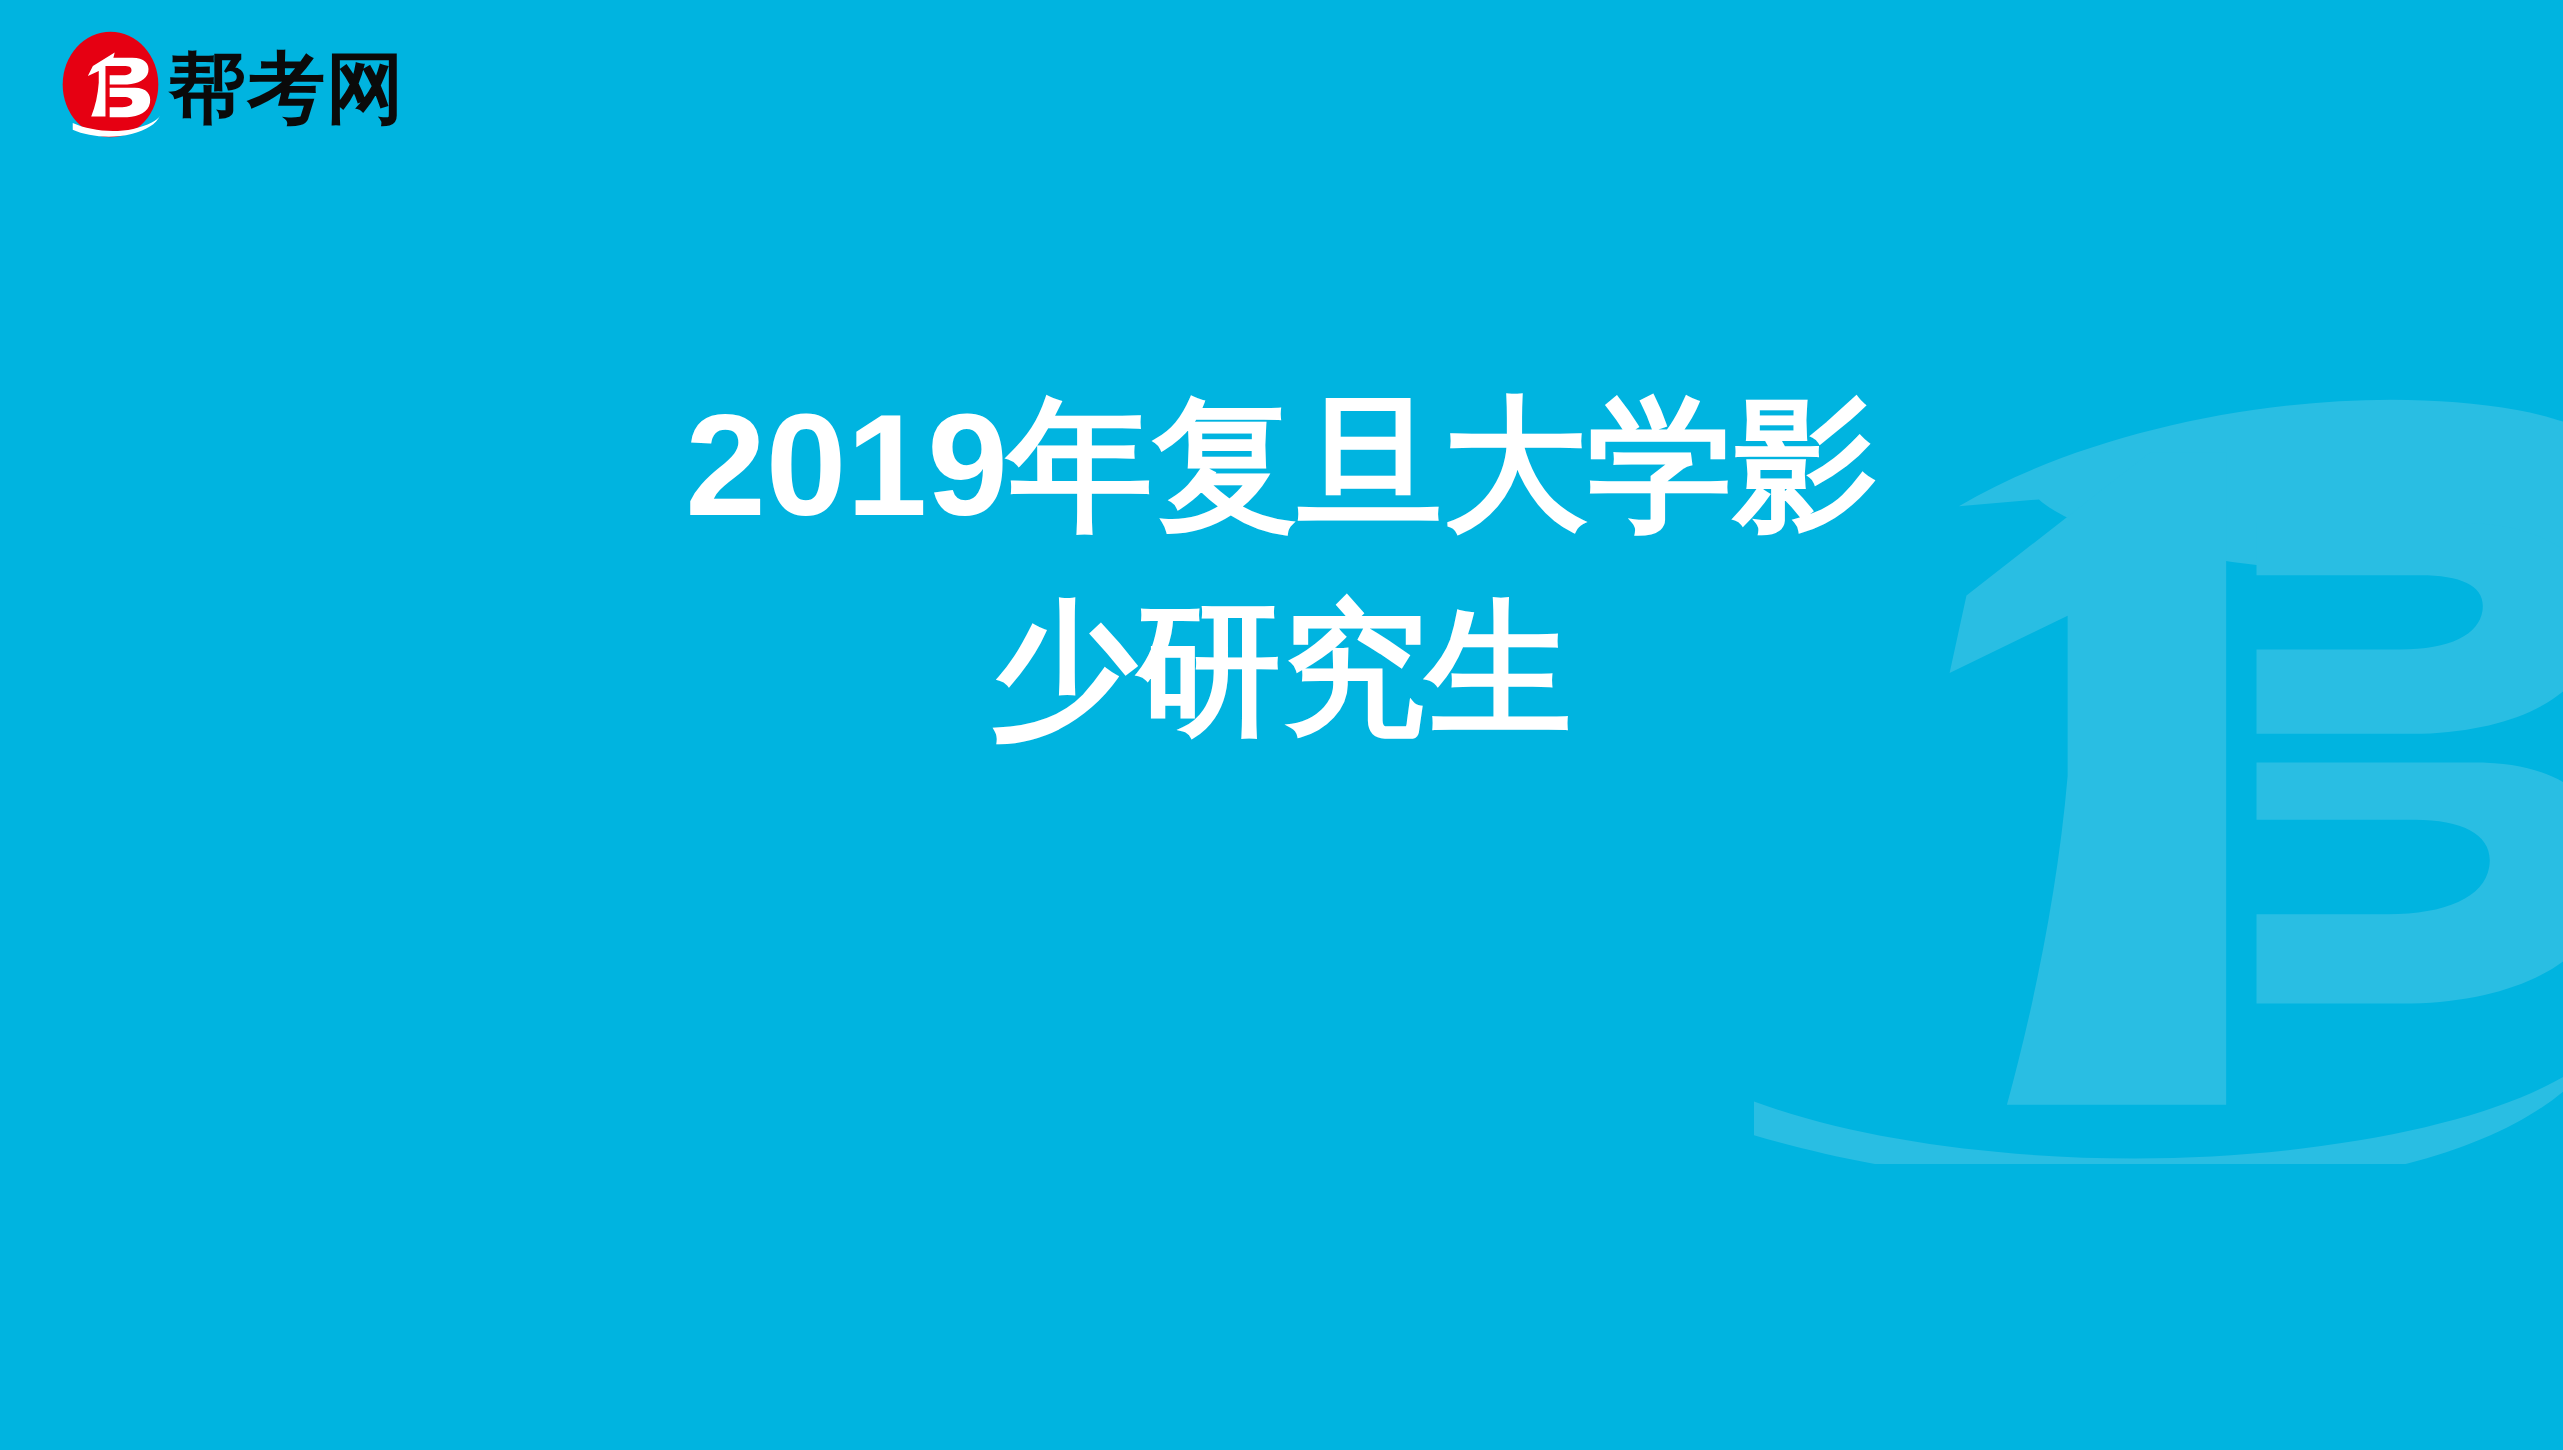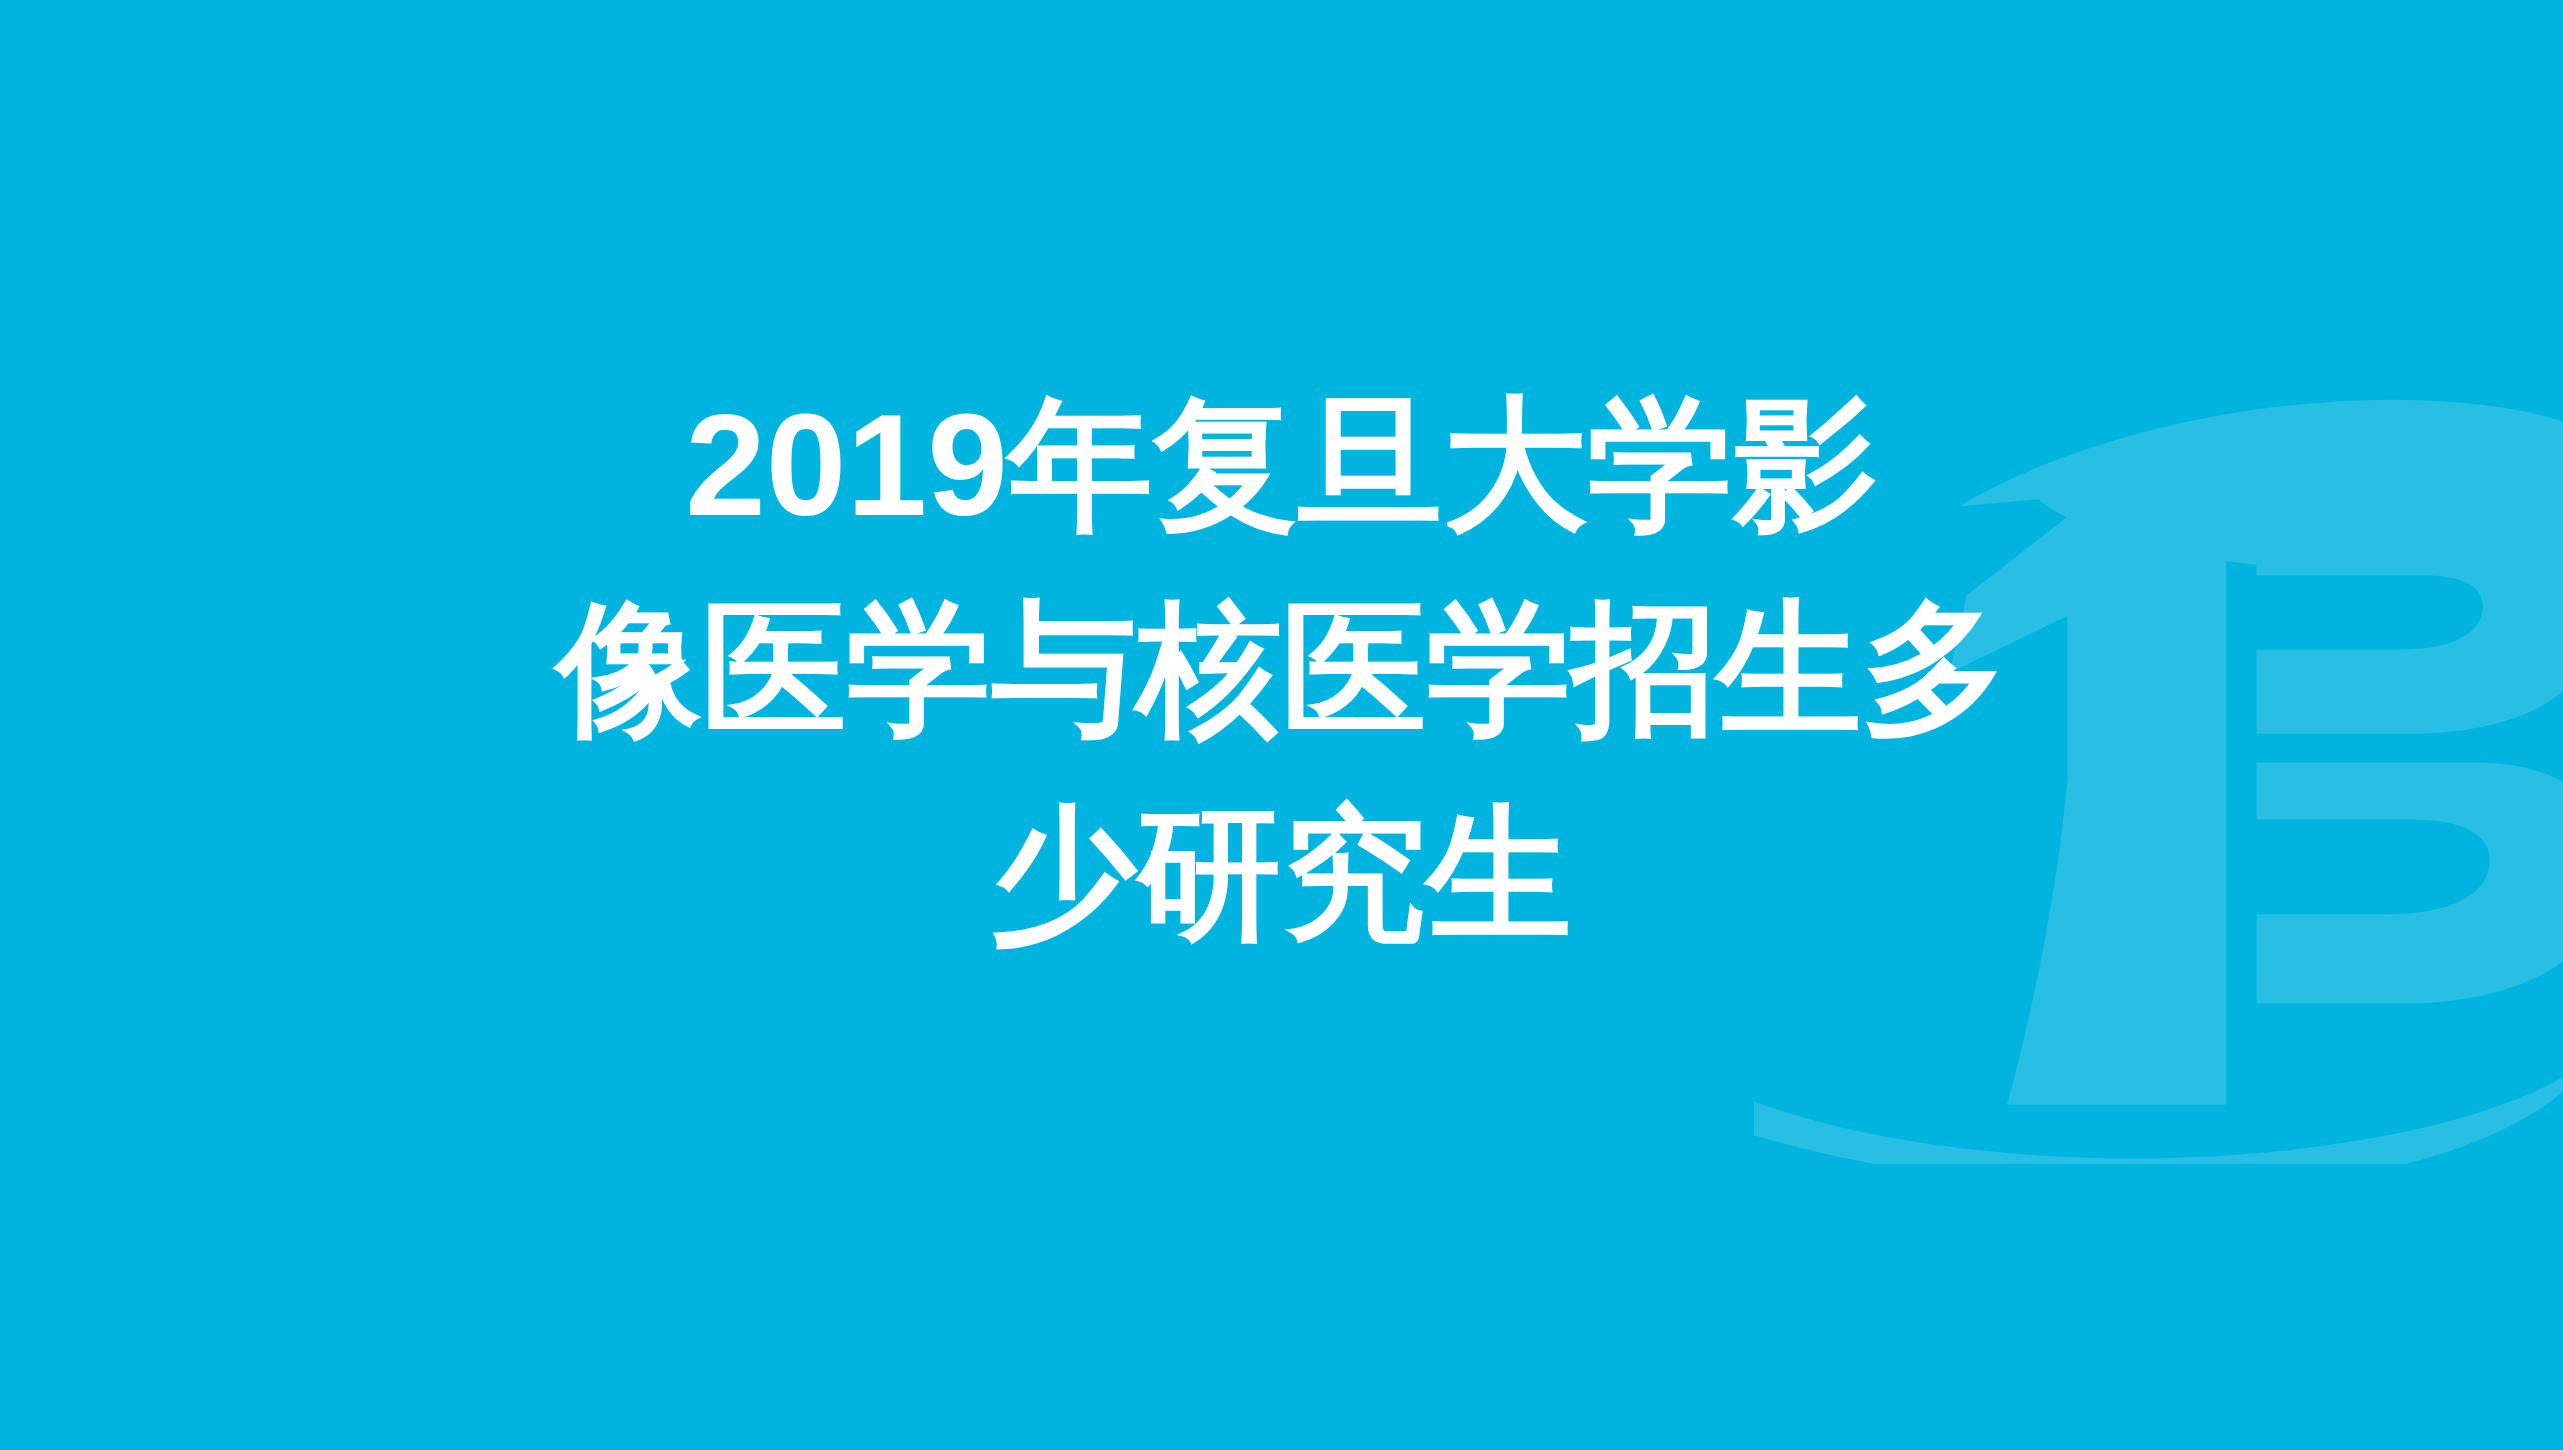--- a/index.html
+++ b/index.html
@@ -103,21 +103,43 @@
                  C1000 840 908 886 780 890 L596 890
                  L596 784 L752 784 C820 784 866 764 872 728
                  C878 692 844 672 784 672 L596 672 Z"></path>
 
         <path d="M0 1006 C160 1066 420 1090 650 1062 C830 1040 952 996 1004 944
                  C958 1020 840 1076 672 1100 C450 1130 180 1100 0 1046 Z"></path>
       </g>
     </svg>
   </div>
 
+  <div id="brand">
+
+    <span id="brand-mark">
+      <svg viewBox="0 0 118 132" xmlns="http://www.w3.org/2000/svg" aria-hidden="true">
+        <ellipse cx="59" cy="66" rx="57" ry="63" fill="#e60012"></ellipse>
+
+        <g fill="#ffffff">
+          <path d="M38 44 L64 28 L60 44 L53 44 L53 104 L36 104
+                   C41 92 44 78 45 64 L45 50 L32 56 Z"></path>
+          <path d="M58 34 L85 34 C99 34 106 41 104 51
+                   C102 60 92 65 79 66 L58 66 L58 55 L74 55
+                   C80 55 84 53 84 49 C84 45 81 44 75 44 L58 44 Z"></path>
+          <path d="M58 70 L88 70 C102 70 108 78 106 88
+                   C104 99 93 104 79 105 L58 105 L58 93 L73 93
+                   C80 93 85 91 85 87 C85 83 81 81 75 81 L58 81 Z"></path>
+          <path d="M14 112 C34 121 62 124 86 119 C104 115 115 109 118 103
+                   C114 113 101 121 84 125 C60 131 32 128 14 120 Z"></path>
+        </g>
+      </svg>
+    </span>
+
+    <span id="brand-wordmark">帮考网</span>
+  </div>
 
   <div id="headline">
     <span class="headline-line">2019年复旦大学影</span>
-    <span class="headline-line">像医学与核医学招生多</span>
     <span class="headline-line">少研究生</span>
   </div>
 
 </div>
 
 
 </body></html>

